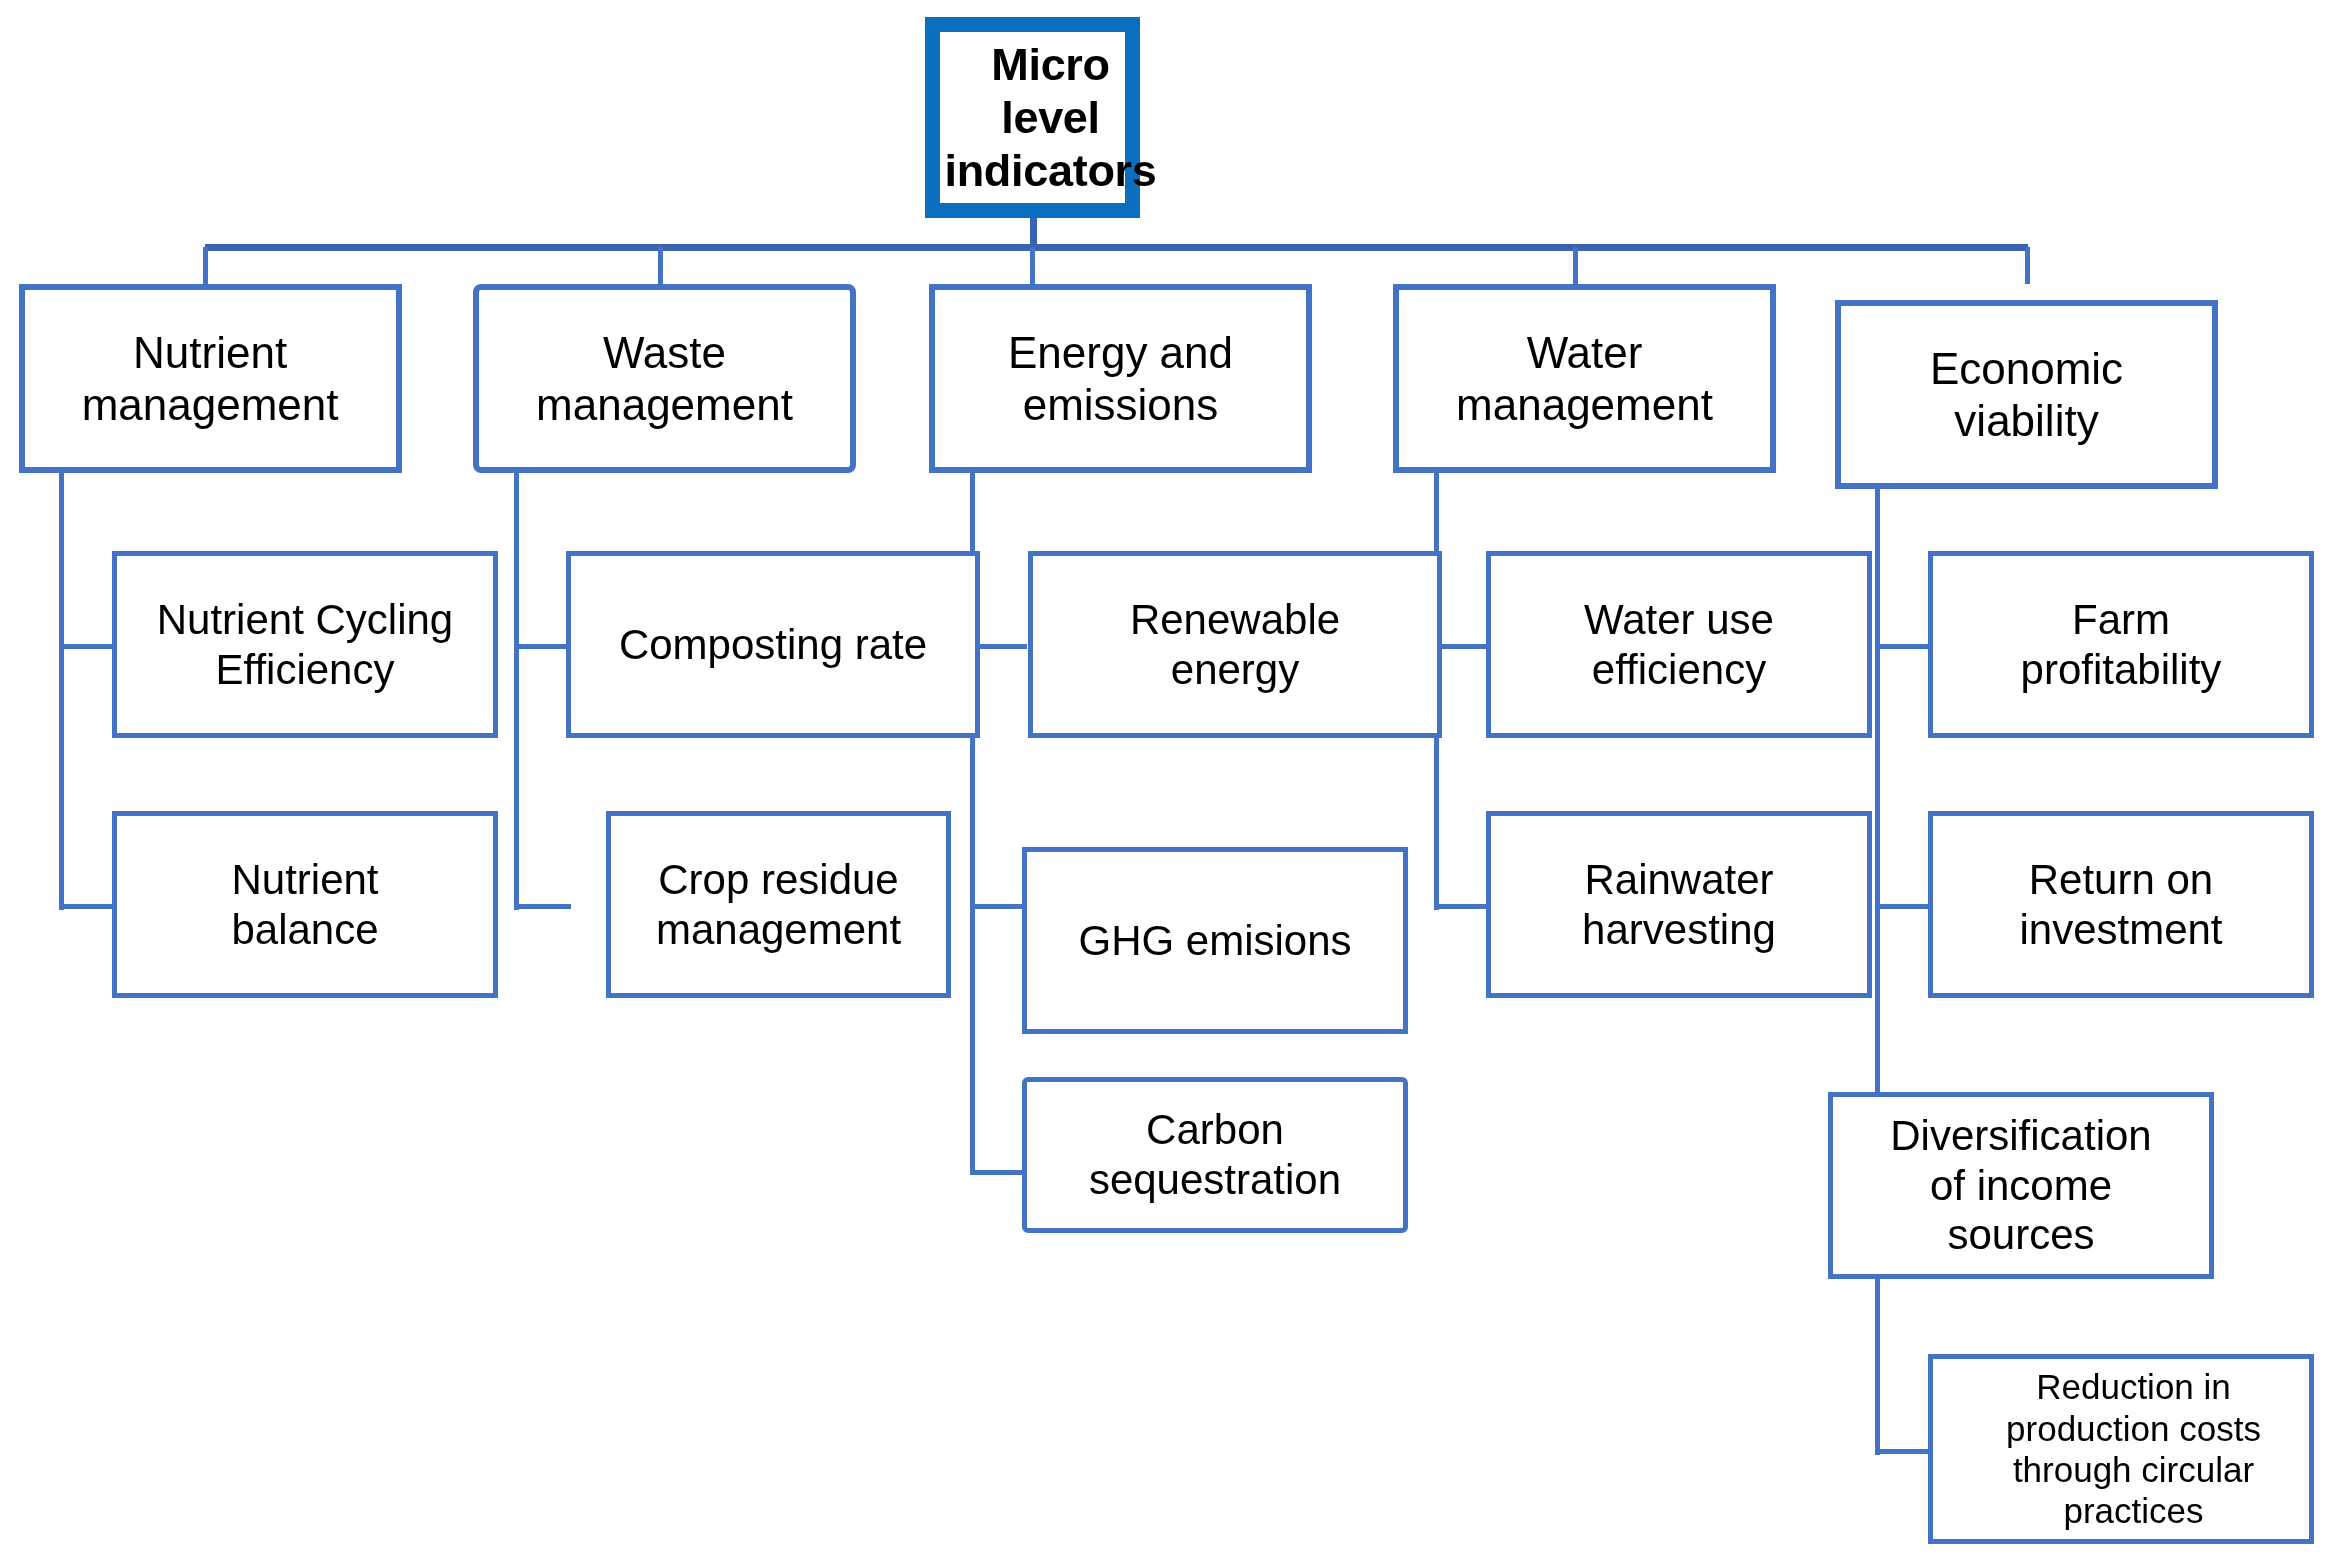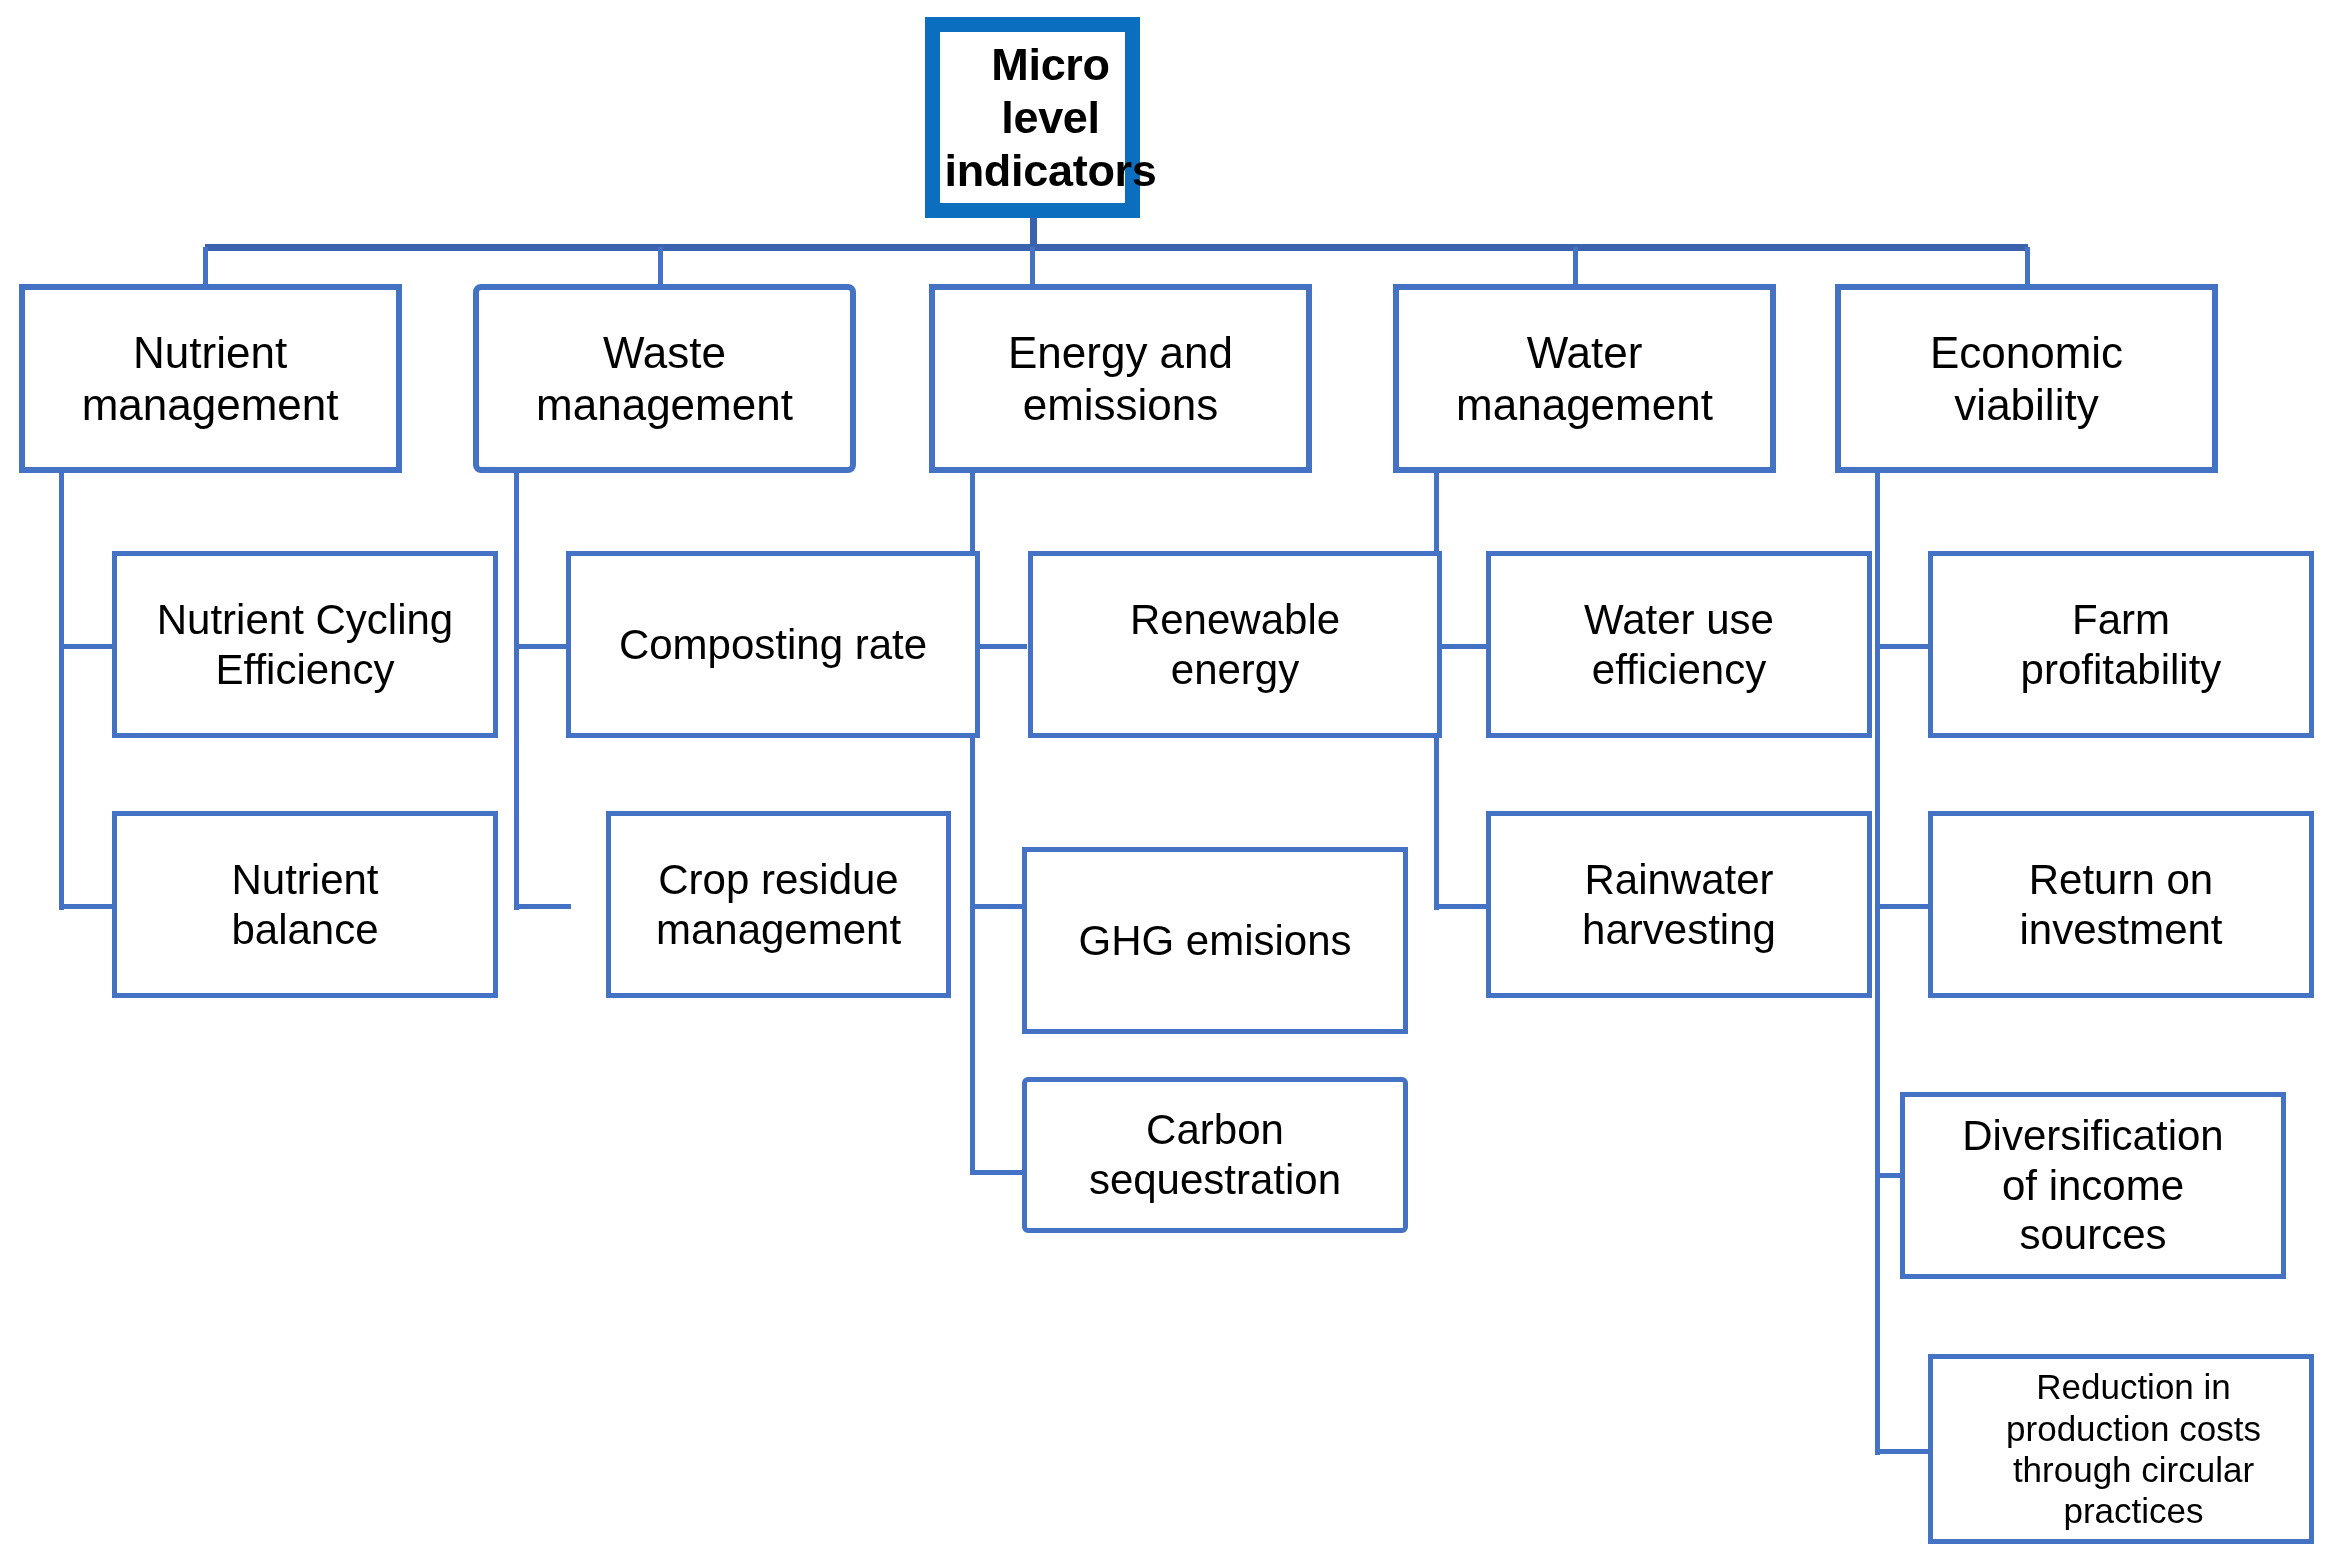--- a/index.html
+++ b/index.html
@@ -91,21 +91,21 @@
   <div class="node root" style="left:925px; top:17.4px; width:215px; height:201px;padding-left:36px;">Micro level indicators</div>
 
   <div class="node lvl2" style="left:18.6px; top:284px; width:383px; height:189px;">Nutrient
 management</div>
   <div class="node lvl2" style="left:473px; top:284px; width:383px; height:189px;border-radius:8px;">Waste
 management</div>
   <div class="node lvl2" style="left:929px; top:284px; width:383px; height:189px;">Energy and
 emissions</div>
   <div class="node lvl2" style="left:1393px; top:284px; width:383px; height:189px;">Water
 management</div>
-  <div class="node lvl2" style="left:1835px; top:284px; width:383px; height:189px;">Economic
+  <div class="node lvl2" style="left:1835px; top:300px; width:383px; height:189px;">Economic
 viability</div>
 
   <div class="node lvl3" style="left:112px; top:551px; width:386px; height:187px;">Nutrient Cycling
 Efficiency</div>
   <div class="node lvl3" style="left:112px; top:811px; width:386px; height:187px;">Nutrient
 balance</div>
 
   <div class="node lvl3" style="left:566px; top:551px; width:414px; height:187px;">Composting rate</div>
   <div class="node lvl3" style="left:566px; top:811px; width:345px; height:187px;margin-left:40px;">Crop residue
 management</div>
@@ -118,21 +118,21 @@
 
   <div class="node lvl3" style="left:1486px; top:551px; width:386px; height:187px;">Water use
 efficiency</div>
   <div class="node lvl3" style="left:1486px; top:811px; width:386px; height:187px;">Rainwater
 harvesting</div>
 
   <div class="node lvl3" style="left:1928px; top:551px; width:386px; height:187px;">Farm
 profitability</div>
   <div class="node lvl3" style="left:1928px; top:811px; width:386px; height:187px;">Return on
 investment</div>
-  <div class="node lvl3" style="left:1900px; top:1092px; width:386px; height:187px;">Diversification
+  <div class="node lvl3" style="left:1828px; top:1092px; width:386px; height:187px;">Diversification
 of income
 sources</div>
   <div class="node lvl3 small" style="left:1928px; top:1354px; width:386px; height:190px;padding-left:25px;">Reduction in
 production costs
 through circular
 practices</div>
 
 </div>
 
 

